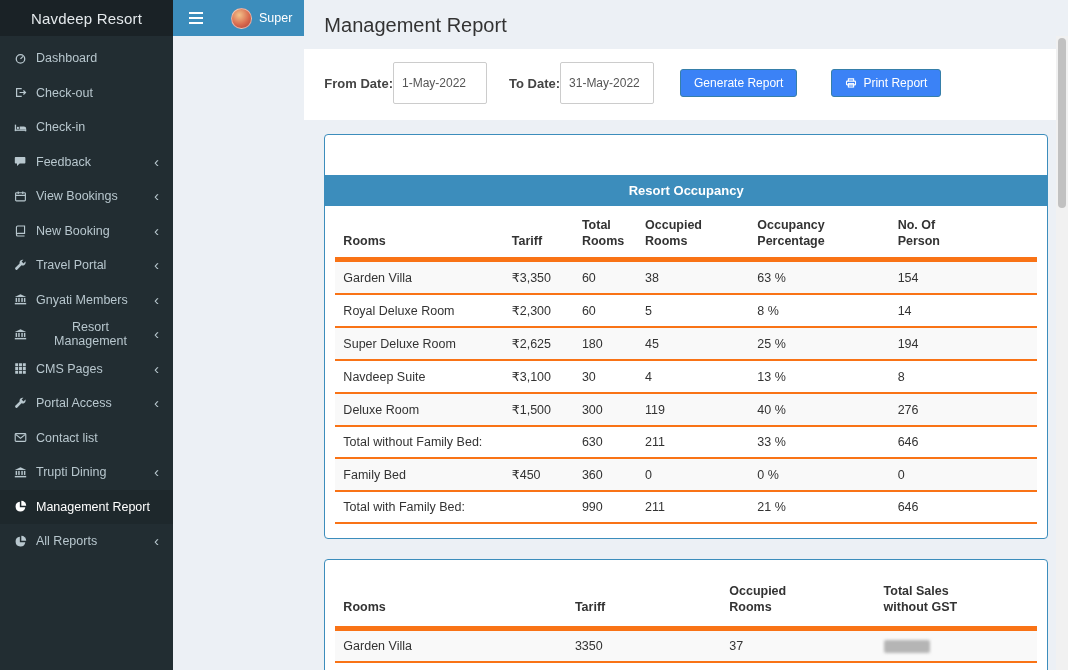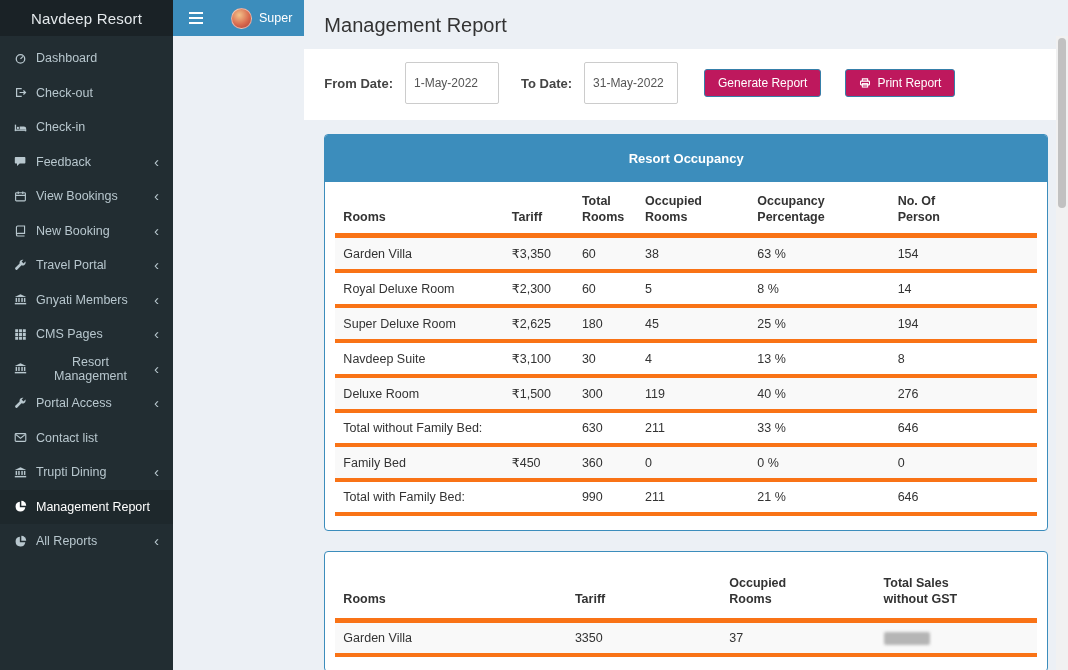--- a/index.html
+++ b/index.html
@@ -44,46 +44,46 @@
   }
 
   
   .content { flex:1; overflow:hidden; padding-right:12px; }
   .page-title { font-size:20px; font-weight:500; color:#333; margin:0; padding:14px 20px 12px 20px; }
   .filter-card { background:#fff; padding:13px 20px 16px 20px; }
   .filter-row { display:flex; align-items:center; }
   .filter-label { font-weight:bold; font-size:13px; color:#444; white-space:nowrap; }
   .to-label { margin-left:22px; }
   .date-input {
-    width:94px; margin-left:12px; padding:13px 8px;
+    width:94px; padding:13px 8px;
     border:1px solid #ccc; border-radius:2px;
     font-size:12px; color:#555; font-family:inherit; background:#fff;
   }
   .btn {
-    background:#be185d; border:1px solid #367fa9; color:#fff;
+    background:#3b82f6; border:1px solid #367fa9; color:#fff;
     font-size:12px; padding:6px 13px; border-radius:3px; cursor:pointer;
     display:inline-flex; align-items:center; gap:6px; font-family:inherit; white-space:nowrap;text-align:right;
   }
   .btn-generate { margin-left:26px; }
-  .btn-print { margin-left:24px; }
+  .btn-print { margin-left:34px; }
   .btn-export { margin-left:50px; }
   .btn .mi { width:12px; height:12px; }
   .range-heading { text-align:center; font-size:17px; font-weight:500; color:#222; margin-top:13px; }
 
   
   .panel { margin:14px 8px 0 20px; background:#fff; border:1px solid #3c8dbc; border-radius:4px; overflow:hidden; }
   .panel + .panel { margin-top:20px; }
-  .panel-heading { background:#3c8dbc; color:#fff; font-size:13px; font-weight:bold; text-align:center; padding:16px; }
+  .panel-heading { background:#3c8dbc; color:#fff; font-size:13px; font-weight:bold; text-align:center; padding:8px;margin-top:40px; }
   .panel-body { padding:4px 10px 14px 10px; }
   table { width:100%; border-collapse:collapse; font-size:12.5px; color:#333; }
   th {
     text-align:left; vertical-align:bottom; font-weight:bold;
     padding:8px; border-bottom:5px solid #f97316; white-space:pre-line; line-height:1.25;
   }
-  td { padding:8px; border-bottom:4px solid #f97316; }
+  td { padding:8px; border-bottom:2px solid #f97316; }
   tbody tr:nth-child(odd) { background:#f9f9f9; }
   tr.total-row td { font-weight:normal; }
   .sales-table th { padding-top:20px; padding-bottom:10px; }
   .redacted { display:inline-block; width:46px; height:13px; background:#b5b5b5; border-radius:2px; filter:blur(1.5px); vertical-align:middle; }
 
   
   .scrollbar { position:absolute; top:36px; right:0; width:12px; bottom:0; background:#f1f1f1; }
   .scroll-thumb { position:absolute; top:2px; left:2px; width:8px; height:170px; background:#c1c1c1; border-radius:4px; }
 
   svg.defs { position:absolute; width:0; height:0; }
@@ -216,30 +216,30 @@
       </div>
       <div class="menu-item">
         <svg class="mi">
             <use href="#i-bank"></use>
           </svg>
         <span>Gnyati Members</span>
         <span class="chev"></span>
       </div>
       <div class="menu-item">
         <svg class="mi">
+            <use href="#i-bank"></use>
+          </svg>
+        <span>Resort Management</span>
+        <span class="chev"></span>
+      </div>
+      <div class="menu-item">
+        <svg class="mi">
             <use href="#i-grid"></use>
           </svg>
         <span>CMS Pages</span>
-        <span class="chev"></span>
-      </div>
-      <div class="menu-item">
-        <svg class="mi">
-            <use href="#i-bank"></use>
-          </svg>
-        <span>Resort Management</span>
         <span class="chev"></span>
       </div>
       <div class="menu-item">
         <svg class="mi">
             <use href="#i-wrench"></use>
           </svg>
         <span>Portal Access</span>
         <span class="chev"></span>
       </div>
       <div class="menu-item">

